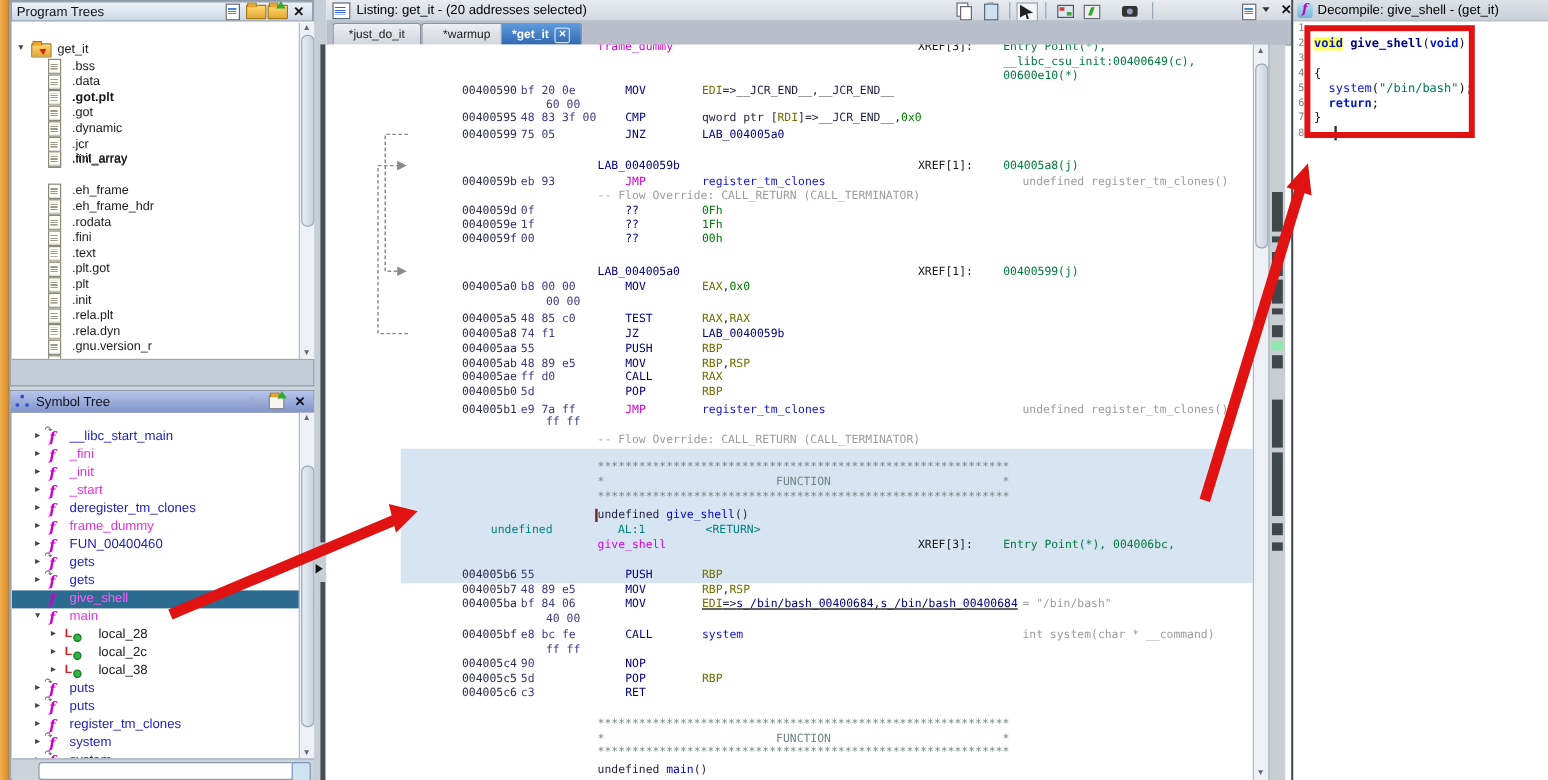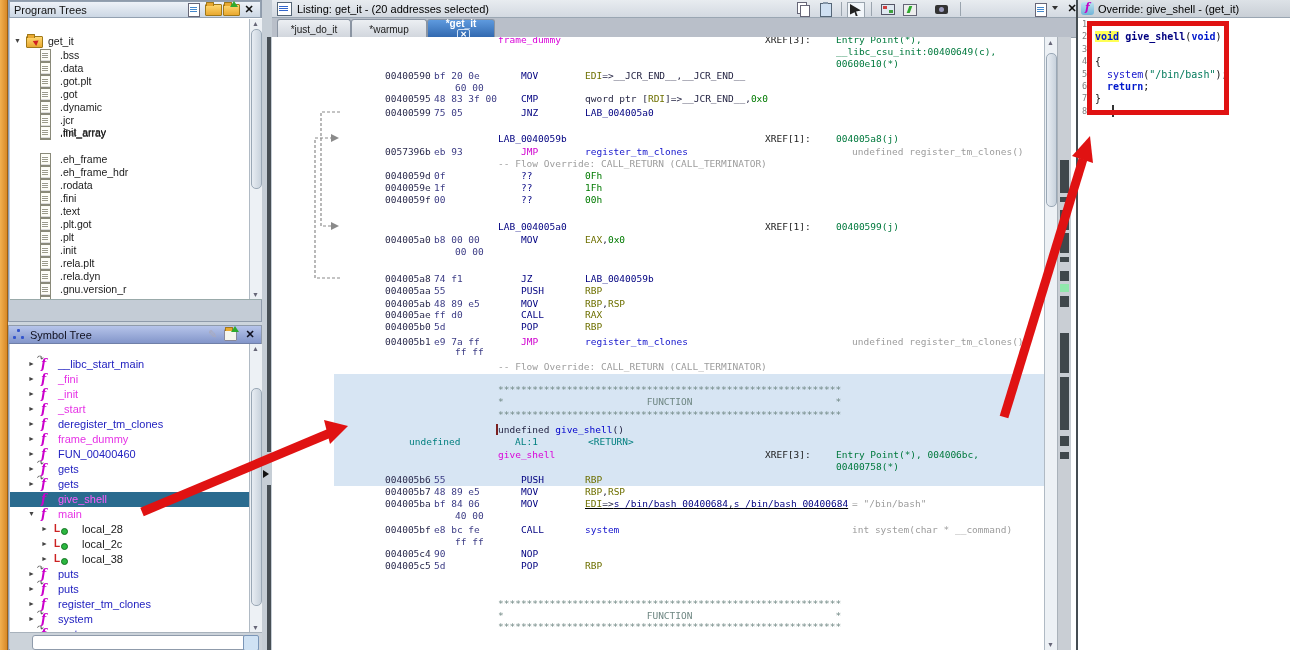--- a/index.html
+++ b/index.html
@@ -142,21 +142,21 @@
         <span class="lbl" style="left: 38px;">get_it</span>
       </div>
       <div class="pt-row" style="top: 31px;">
         <span class="sec-icon" style="left: 30px;"></span>
         <span class="lbl" style="left: 50px;">.bss</span>
       </div>
       <div class="pt-row" style="top: 44px;">
         <span class="sec-icon" style="left: 30px;"></span>
         <span class="lbl" style="left: 50px;">.data</span>
       </div>
-      <div class="pt-row" style="top: 57px;">
+      <div class="pt-row" style="top: 57px; font-weight: bold;">
         <span class="sec-icon" style="left: 30px;"></span>
         <span class="lbl" style="left: 50px;">.got.plt</span>
       </div>
       <div class="pt-row" style="top: 70px;">
         <span class="sec-icon" style="left: 30px;"></span>
         <span class="lbl" style="left: 50px;">.got</span>
       </div>
       <div class="pt-row" style="top: 83px;">
         <span class="sec-icon" style="left: 30px;"></span>
         <span class="lbl" style="left: 50px;">.dynamic</span>
@@ -399,21 +399,21 @@
     <span class="ddarrow" style="left:780px;"></span>
     <span class="xbtn" style="position:absolute;left:789px;top:2px;">✕</span>
   </div>
   <div id="listing-tabs">
     <div class="tab" style="left:5px;width:72px;">
         <span>*just_do_it</span>
       </div>
     <div class="tab" style="left:79px;width:74px;">
         <span>*warmup</span>
       </div>
-    <div class="tab active" style="left:155px;width:66px;flex-direction:column;">
+    <div class="tab active" style="left:145px;width:66px;">
       <span>*get_it</span>
       <span class="tclose">✕</span>
     </div>
   </div>
   <div id="listing-content">
     <div id="listing-selection"></div>
     <svg class="abs" width="772" height="613" style="left:0;top:0;">
       <g stroke="#8a8a8a" stroke-width="1.2" fill="none" stroke-dasharray="3,2">
         <polyline points="68,75 49,75 49,189 60,189"></polyline>
         <polyline points="68,241 43,241 43,101 60,101"></polyline>
@@ -455,21 +455,21 @@
           <span class="lseg" style="left: 162px;"><span class="c-b">75 05</span></span>
           <span class="lseg" style="left: 249px;"><span class="c-m">JNZ</span></span>
           <span class="lseg" style="left: 313px;"><span class="c-l">LAB_004005a0</span></span>
         </div>
         <div class="lline" style="top: 96px;">
           <span class="lseg" style="left: 226px;"><span class="c-l">LAB_0040059b</span></span>
           <span class="lseg" style="left: 493px;"><span class="c-h">XREF[1]:</span></span>
           <span class="lseg" style="left: 564px;"><span class="c-x">004005a8(j)</span></span>
         </div>
         <div class="lline" style="top: 109px;">
-          <span class="lseg" style="left: 113px;"><span class="c-a">0057396b</span></span>
+          <span class="lseg" style="left: 113px;"><span class="c-a">0040059b</span></span>
           <span class="lseg" style="left: 162px;"><span class="c-b">eb 93</span></span>
           <span class="lseg" style="left: 249px;"><span class="c-j">JMP</span></span>
           <span class="lseg" style="left: 313px;"><span class="c-f">register_tm_clones</span></span>
           <span class="lseg" style="left: 580px;"><span class="c-c">undefined register_tm_clones()</span></span>
         </div>
         <div class="lline" style="top: 121px;">
           <span class="lseg" style="left: 226px;"><span class="c-c">-- Flow Override: CALL_RETURN (CALL_TERMINATOR)</span></span>
         </div>
         <div class="lline" style="top: 133px; text-align: center;">
           <span class="lseg" style="left: 113px;"><span class="c-a">0040059d</span></span>
@@ -495,20 +495,26 @@
           <span class="lseg" style="left: 564px;"><span class="c-x">00400599(j)</span></span>
         </div>
         <div class="lline" style="top: 197px;">
           <span class="lseg" style="left: 113px;"><span class="c-a">004005a0</span></span>
           <span class="lseg" style="left: 162px;"><span class="c-b">b8 00 00</span></span>
           <span class="lseg" style="left: 249px;"><span class="c-m">MOV</span></span>
           <span class="lseg" style="left: 313px;"><span class="c-r">EAX</span><span class="c-d">,</span><span class="c-s">0x0</span></span>
         </div>
         <div class="lline" style="top: 209px;">
           <span class="lseg" style="left: 183px;"><span class="c-b">00 00</span></span>
+        </div>
+        <div class="lline" style="top: 223px;">
+          <span class="lseg" style="left: 113px;"><span class="c-a">004005a5</span></span>
+          <span class="lseg" style="left: 162px;"><span class="c-b">48 85 c0</span></span>
+          <span class="lseg" style="left: 249px;"><span class="c-m">TEST</span></span>
+          <span class="lseg" style="left: 313px;"><span class="c-r">RAX</span><span class="c-d">,</span><span class="c-r">RAX</span></span>
         </div>
         <div class="lline" style="top: 236px;">
           <span class="lseg" style="left: 113px;"><span class="c-a">004005a8</span></span>
           <span class="lseg" style="left: 162px;"><span class="c-b">74 f1</span></span>
           <span class="lseg" style="left: 249px;"><span class="c-m">JZ</span></span>
           <span class="lseg" style="left: 313px;"><span class="c-l">LAB_0040059b</span></span>
         </div>
         <div class="lline" style="top: 248px; text-decoration: underline;">
           <span class="lseg" style="left: 113px;"><span class="c-a">004005aa</span></span>
           <span class="lseg" style="left: 162px;"><span class="c-b">55</span></span>
@@ -561,23 +567,20 @@
         <div class="lline" style="top: 399px;">
           <span class="lseg" style="left: 137px;"><span class="c-t">undefined</span></span>
           <span class="lseg" style="left: 243px;"><span class="c-t">AL:1</span></span>
           <span class="lseg" style="left: 316px;"><span class="c-t">&lt;RETURN&gt;</span></span>
         </div>
         <div class="lline" style="top: 412px;">
           <span class="lseg" style="left: 226px;"><span class="c-g">give_shell</span></span>
           <span class="lseg" style="left: 493px;"><span class="c-h">XREF[3]:</span></span>
           <span class="lseg" style="left: 564px;"><span class="c-x">Entry Point(*), 004006bc,</span></span>
         </div>
-        <div class="lline" style="top: 424px;">
-          <span class="lseg" style="left: 564px;"><span class="c-x">00400758(*)</span></span>
-        </div>
         <div class="lline" style="top: 437px;">
           <span class="lseg" style="left: 113px;"><span class="c-a">004005b6</span></span>
           <span class="lseg" style="left: 162px;"><span class="c-b">55</span></span>
           <span class="lseg" style="left: 249px;"><span class="c-m">PUSH</span></span>
           <span class="lseg" style="left: 313px;"><span class="c-r">RBP</span></span>
         </div>
         <div class="lline" style="top: 449px;">
           <span class="lseg" style="left: 113px;"><span class="c-a">004005b7</span></span>
           <span class="lseg" style="left: 162px;"><span class="c-b">48 89 e5</span></span>
           <span class="lseg" style="left: 249px;"><span class="c-m">MOV</span></span>
@@ -607,28 +610,36 @@
           <span class="lseg" style="left: 113px;"><span class="c-a">004005c4</span></span>
           <span class="lseg" style="left: 162px;"><span class="c-b">90</span></span>
           <span class="lseg" style="left: 249px;"><span class="c-m">NOP</span></span>
         </div>
         <div class="lline" style="top: 523px;">
           <span class="lseg" style="left: 113px;"><span class="c-a">004005c5</span></span>
           <span class="lseg" style="left: 162px;"><span class="c-b">5d</span></span>
           <span class="lseg" style="left: 249px;"><span class="c-m">POP</span></span>
           <span class="lseg" style="left: 313px;"><span class="c-r">RBP</span></span>
         </div>
+        <div class="lline" style="top: 535px;">
+          <span class="lseg" style="left: 113px;"><span class="c-a">004005c6</span></span>
+          <span class="lseg" style="left: 162px;"><span class="c-b">c3</span></span>
+          <span class="lseg" style="left: 249px;"><span class="c-m">RET</span></span>
+        </div>
         <div class="lline" style="top: 561px;">
           <span class="lseg" style="left: 226px;"><span class="c-p">************************************************************</span></span>
         </div>
         <div class="lline" style="top: 573px;">
           <span class="lseg" style="left: 226px;"><span class="c-p">*                         FUNCTION                         *</span></span>
         </div>
         <div class="lline" style="top: 584px;">
           <span class="lseg" style="left: 226px;"><span class="c-p">************************************************************</span></span>
+        </div>
+        <div class="lline" style="top: 599px;">
+          <span class="lseg" style="left: 226px;"><span class="c-d">undefined </span><span class="c-n">main</span><span class="c-d">()</span></span>
         </div>
       </div>
     <div id="sig-cursor"></div>
   </div>
   <div class="vscroll" id="listing-scroll">
     <span class="sarrow" style="top:2px;">▲</span>
     <div class="vthumb" style="top:16px;height:152px;"></div>
     <span class="sarrow" style="bottom:2px;">▼</span>
   </div>
   <div id="overview-margin">
@@ -645,21 +656,21 @@
       <div class="ovmark" style="top: 399px; height: 10px;"></div>
       <div class="ovmark" style="top: 415px; height: 7px;"></div>
     </div>
 </div>
 
 <div class="abs" id="divider2"></div>
 
 <div class="abs" id="decomp">
   <div id="decomp-head">
     <span class="dhicon"></span>
-    <span class="title">Override: give_shell - (get_it)</span>
+    <span class="title">Decompile: give_shell - (get_it)</span>
   </div>
   <div class="abs" id="decomp-lines" style="left:0;top:18px;width:212px;height:632px;overflow:hidden;background:#fff;">
       <div class="dline" style="top: 1px;">
         <span class="dnum">1</span>
         <span class="dcode"></span>
       </div>
       <div class="dline" style="top: 13.4px;">
         <span class="dnum">2</span>
         <span class="dcode"><span class="dk hl">void</span><span class="dpl"> </span><span class="dfn">give_shell</span><span class="dpl">(</span><span class="dk">void</span><span class="dpl">)</span></span>
       </div>

